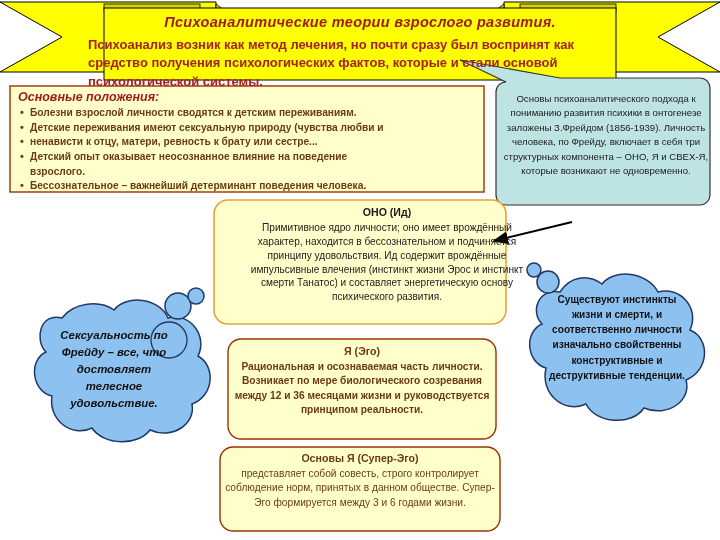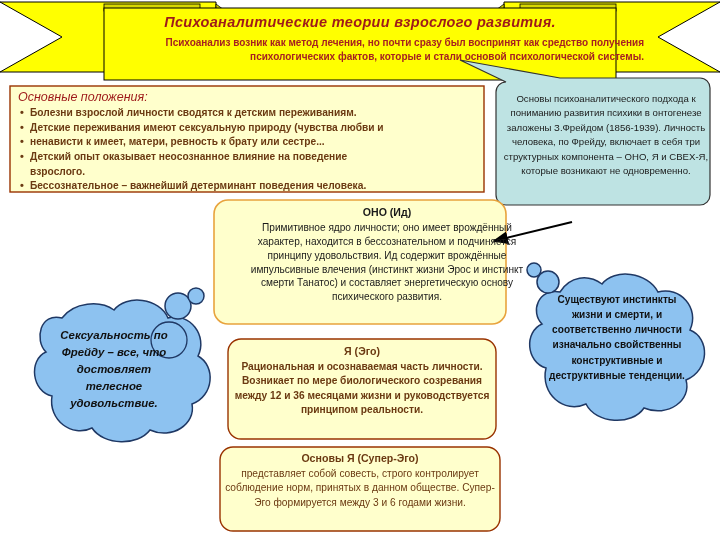--- a/index.html
+++ b/index.html
@@ -19,30 +19,30 @@
   .txt{position:absolute;z-index:7;}
 
   
   .banner-title{
     left:104px;top:14px;width:512px;
     text-align:center;
     font-size:14.5px;font-weight:bold;font-style:italic;
     color:#9E1A1A;letter-spacing:.3px;line-height:1.15;
   }
   .banner-sub{
-    left:100px;top:36px;width:544px;
-    text-align:right;
-    font-size:10px;font-weight:bold;color:#A62121;
+    left:88px;top:36px;width:544px;
+    text-align:left;
+    font-size:13px;font-weight:bold;color:#A62121;
     line-height:1.42;
   }
 
   
   .main-box-txt{left:18px;top:90px;width:452px;}
   .main-head{
-    font-size:12.5px;font-weight:normal;font-style:italic;
+    font-size:12.5px;font-weight:bold;font-style:italic;
     color:#9E1A1A;margin:0 0 1px 0;line-height:1.2;
   }
   .main-list{margin:0;padding:0;list-style:none;}
   .main-list li{
     font-size:10.2px;font-weight:bold;color:#6B3A12;
     line-height:1.44;padding-left:12px;position:relative;
     white-space:nowrap;
   }
   .main-list li::before{
     content:"\2022";position:absolute;left:2px;top:-1px;
@@ -167,21 +167,21 @@
 
   <div class="txt banner-title">Психоаналитические теории взрослого развития.</div>
 
   <div class="txt banner-sub">Психоанализ возник как метод лечения, но почти сразу был воспринят как средство получения психологических фактов, которые и стали основой психологической системы.</div>
 
   <div class="txt main-box-txt">
     <div class="main-head">Основные положения:</div>
     <ul class="main-list">
       <li>Болезни взрослой личности сводятся к детским переживаниям.</li>
       <li>Детские переживания имеют сексуальную природу (чувства любви и</li>
-      <li>ненависти к имеет, матери, ревность к брату или сестре...</li>
+      <li>ненависти к отцу, матери, ревность к брату или сестре...</li>
       <li>Детский опыт оказывает неосознанное влияние на поведение</li>
       <li class="cont">взрослого.</li>
       <li>Бессознательное – важнейший детерминант поведения человека.</li>
     </ul>
   </div>
 
   <div class="txt callout-txt">Основы психоаналитического подхода к пониманию развития психики в онтогенезе  заложены З.Фрейдом (1856-1939). Личность человека, по Фрейду, включает в себя три структурных компонента – ОНО, Я и СВЕХ-Я, которые возникают не одновременно.</div>
 
   <div class="txt id-txt">
     <div class="id-head">ОНО (Ид)</div>

